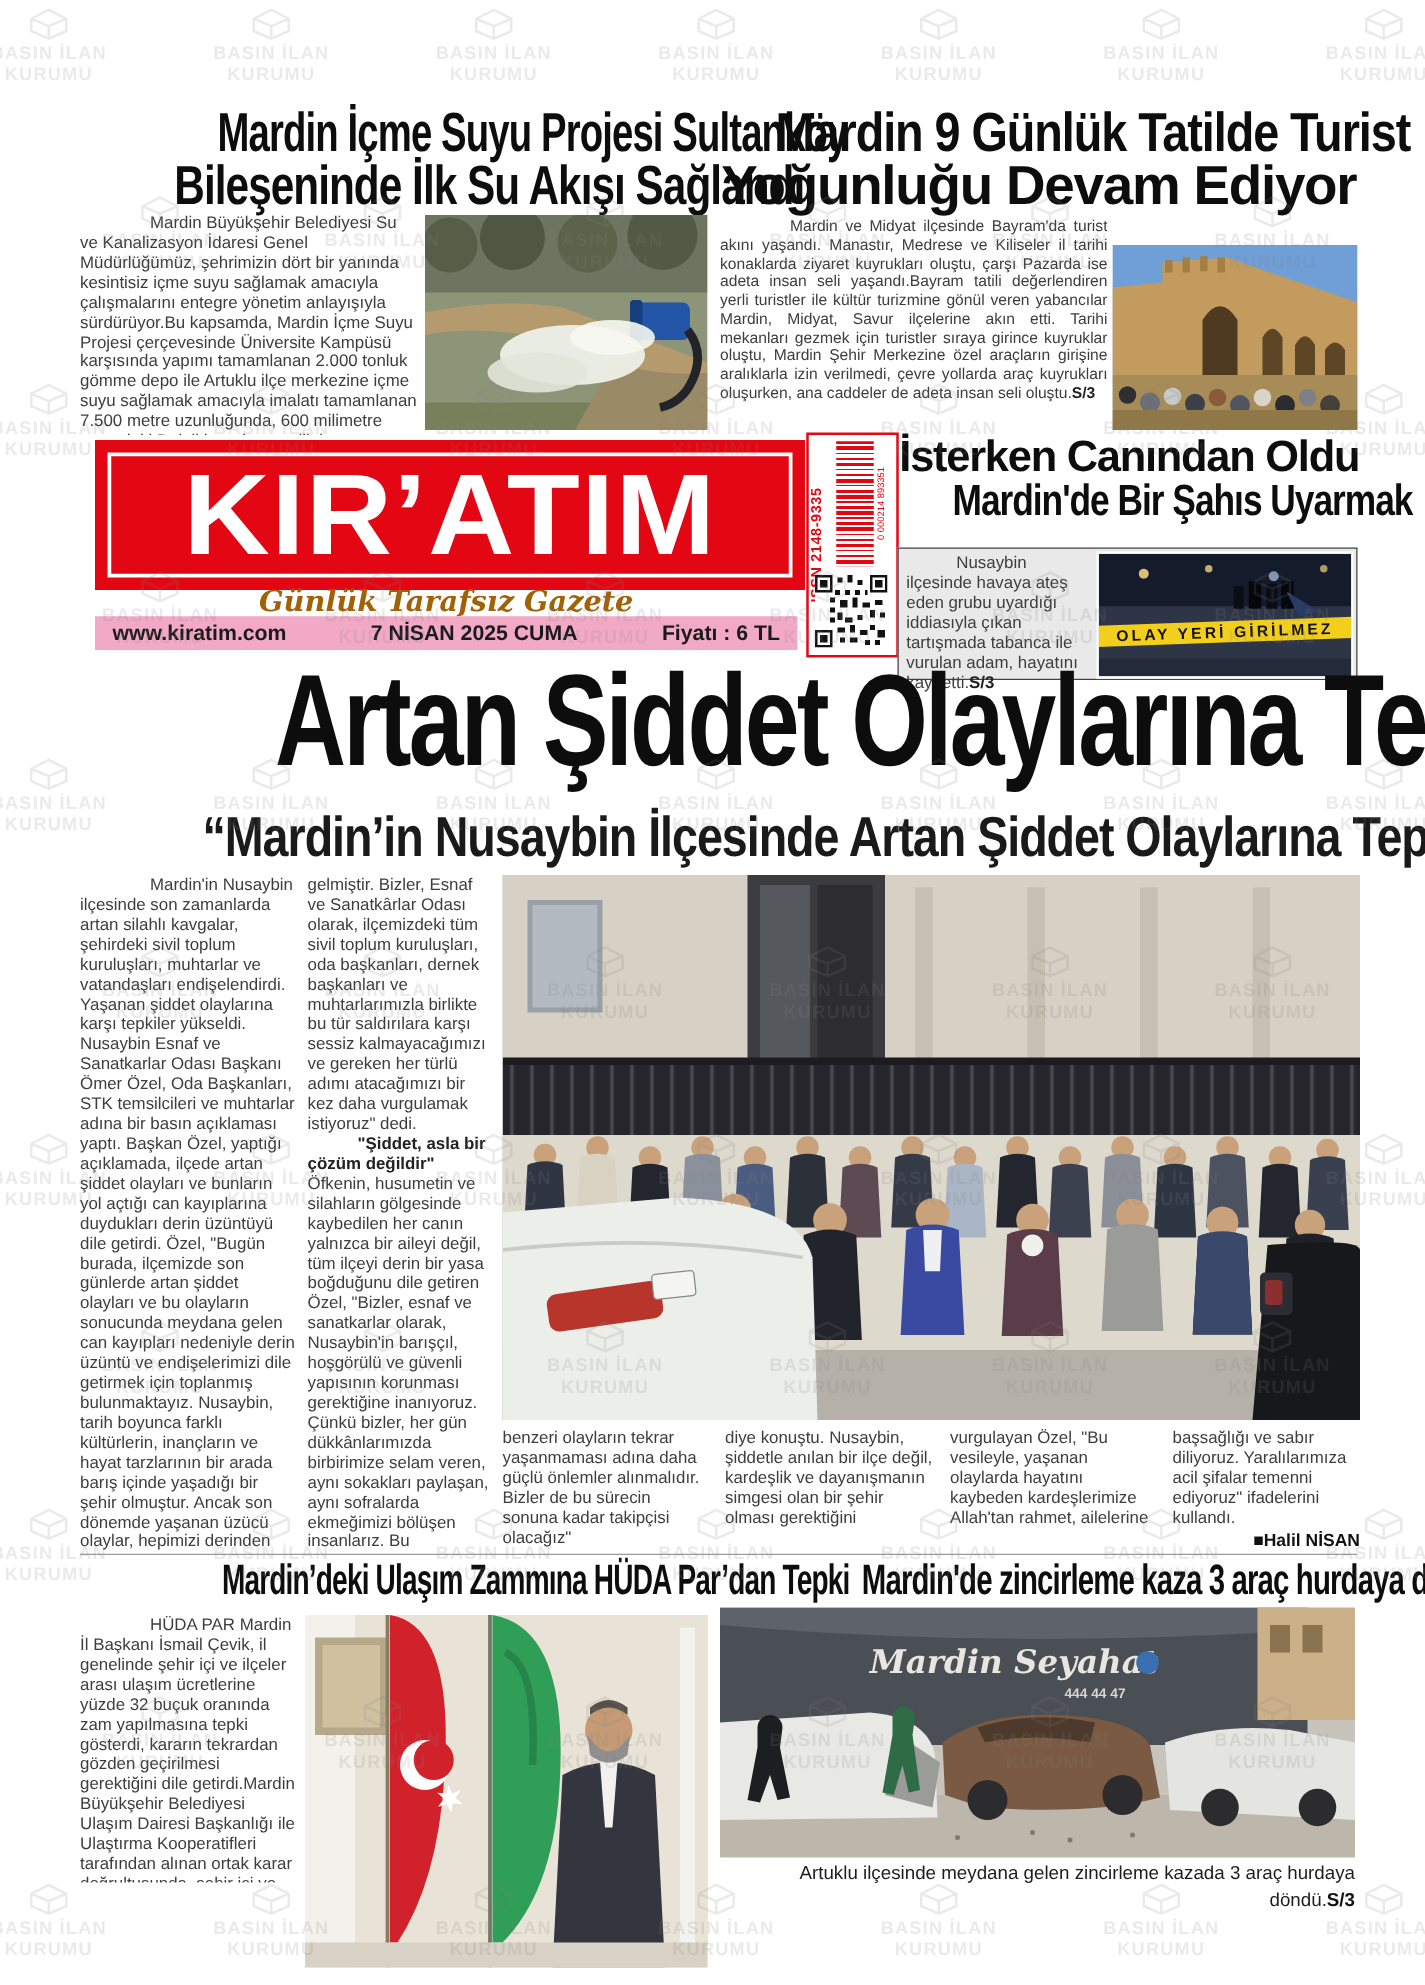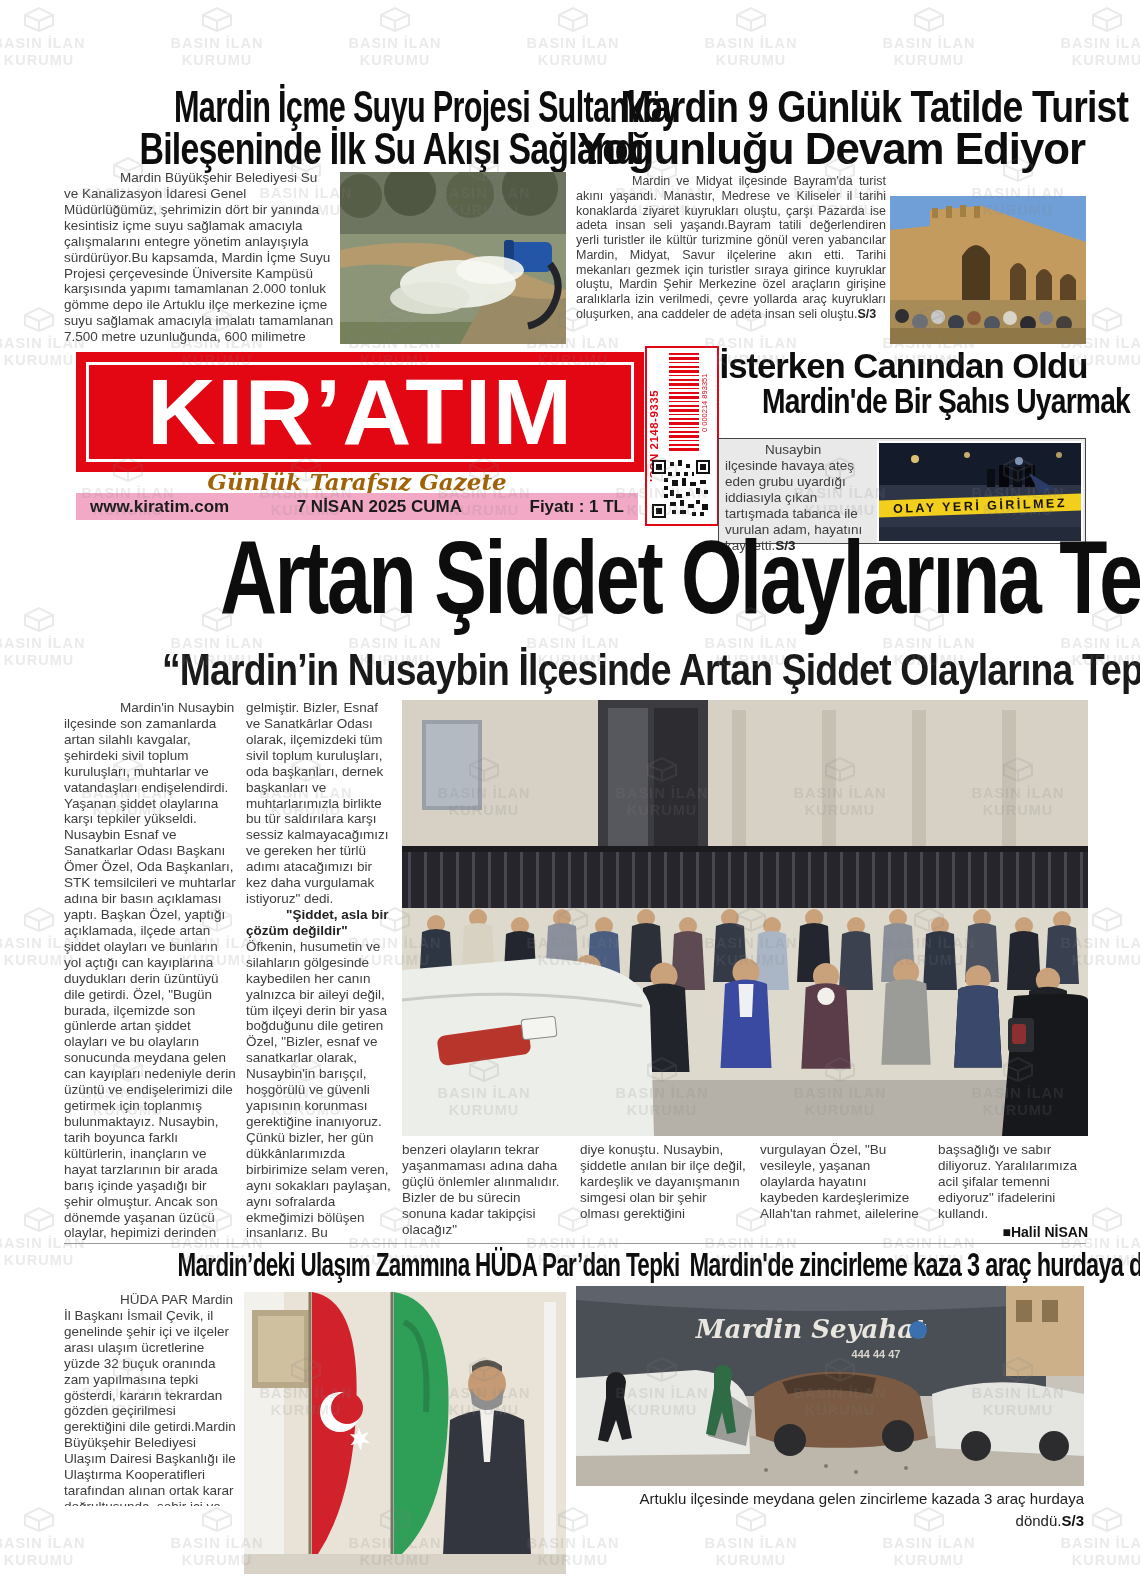--- a/index.html
+++ b/index.html
@@ -123,21 +123,21 @@
 
   <div class="abs logo-box" style="left:76px;top:352px;width:562px;height:114px;">
     <div class="logo-inner">
       <div class="fitline logo-text" style="width:520px;text-align:center;"><span style="transform: scaleX(1.04); transform-origin: center center;">KIR’ATIM</span></div>
     </div>
   </div>
   <div class="abs tagline" style="left:76px;top:468px;width:562px;">Günlük Tarafsız Gazete</div>
   <div class="abs pinkband" style="left:76px;top:493px;width:534px;height:27px;">
     <span>www.kiratim.com</span>
     <span>7 NİSAN 2025 CUMA</span>
-    <span>Fiyatı : 1 TL</span>
+    <span>Fiyatı : 6 TL</span>
   </div>
   <div class="abs issn-box" style="left:645px;top:346px;width:70px;height:176px;">
     <div class="issn-label">ISSN 2148-9335</div>
     <div class="issn-bars"></div>
     <div class="issn-digits">0  000214  893351</div>
     <svg class="abs" style="left:5px;top:112px;" width="58" height="58" viewBox="0 0 29 29">
       <rect width="29" height="29" fill="#fff"></rect>
       <g fill="#111">
         <rect x="0" y="0" width="7" height="7"></rect>
           <rect x="22" y="0" width="7" height="7"></rect>

